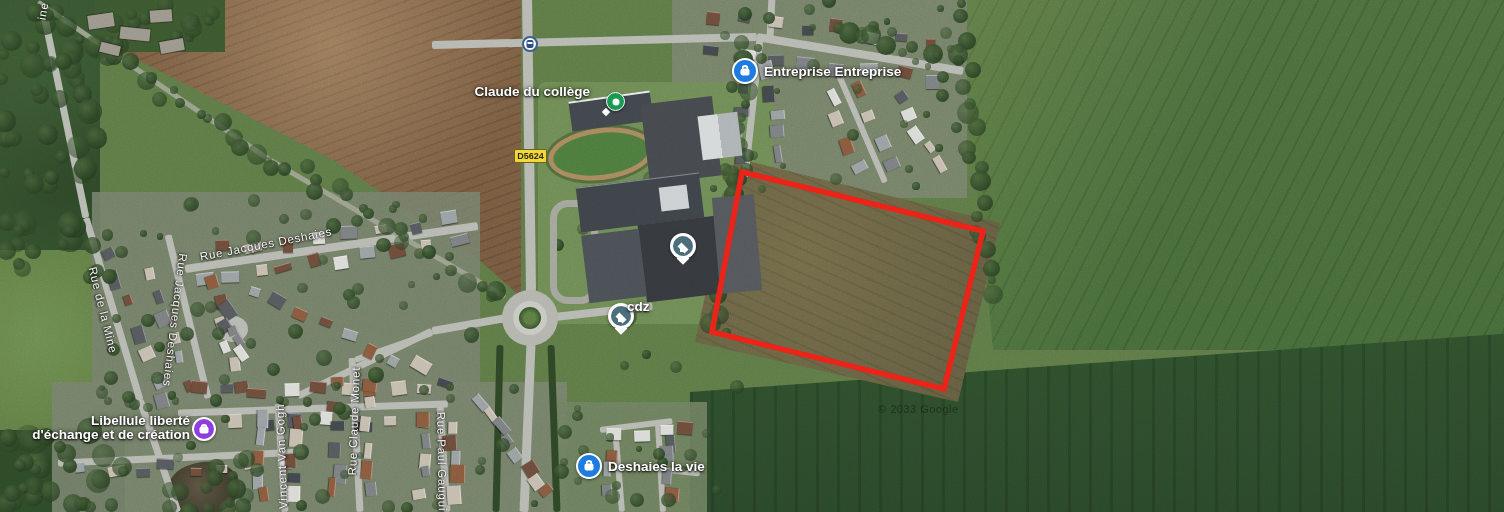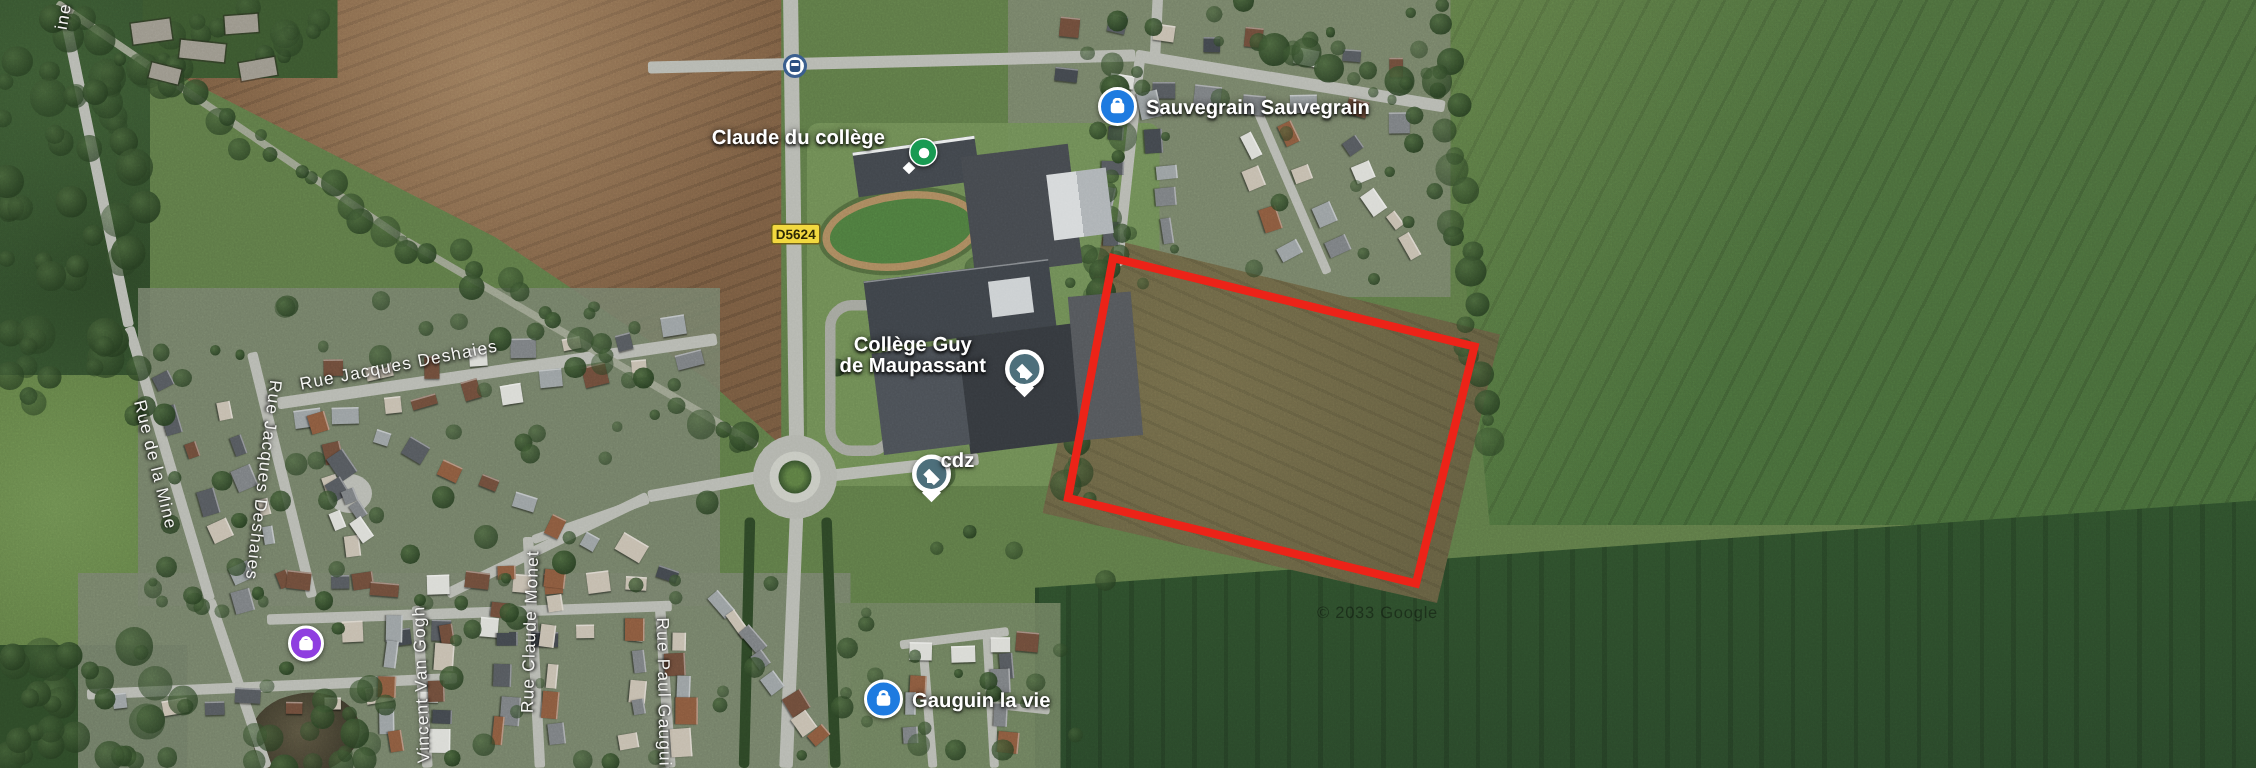--- a/index.html
+++ b/index.html
@@ -811,22 +811,22 @@
   <div class="mk mk-cdz">
     <div class="schoolpin">
         <div class="school-disc">
       <div class="cap-top"></div>
           <div class="cap-base"></div>
         </div>
       </div>
   </div>
 
   <div class="plabel lbl-gymnase">Claude du collège</div>
-  <div class="plabel lbl-entreprise">Sauvegrain Sauvegrain</div>
-  <div class="plabel lbl-college">
-    <span style="position:static;display:block">Collège Guy</span>
-    <span style="position:static;display:block">de Maupassant</span>
+  <div class="plabel lbl-entreprise">Entreprise Entreprise</div>
+  <div class="plabel lbl-cdz">cdz</div>
+  <div class="plabel lbl-colores">Deshaies la vie</div>
+  <div class="plabel lbl-libellule">
+    <span style="position:static;display:block">Libellule liberté</span>
+    <span style="position:static;display:block">d'échange et de création</span>
   </div>
-  <div class="plabel lbl-cdz">cdz</div>
-  <div class="plabel lbl-colores">Gauguin la vie</div>
 
   <div class="watermark">© 2033 Google</div>
 </div>
 
 </body></html>

